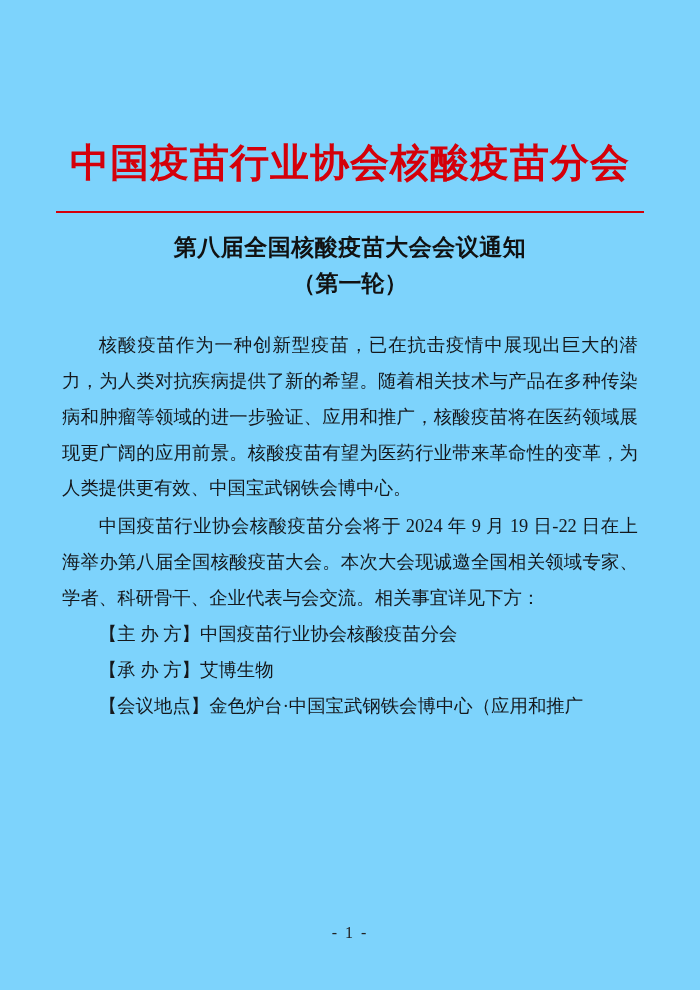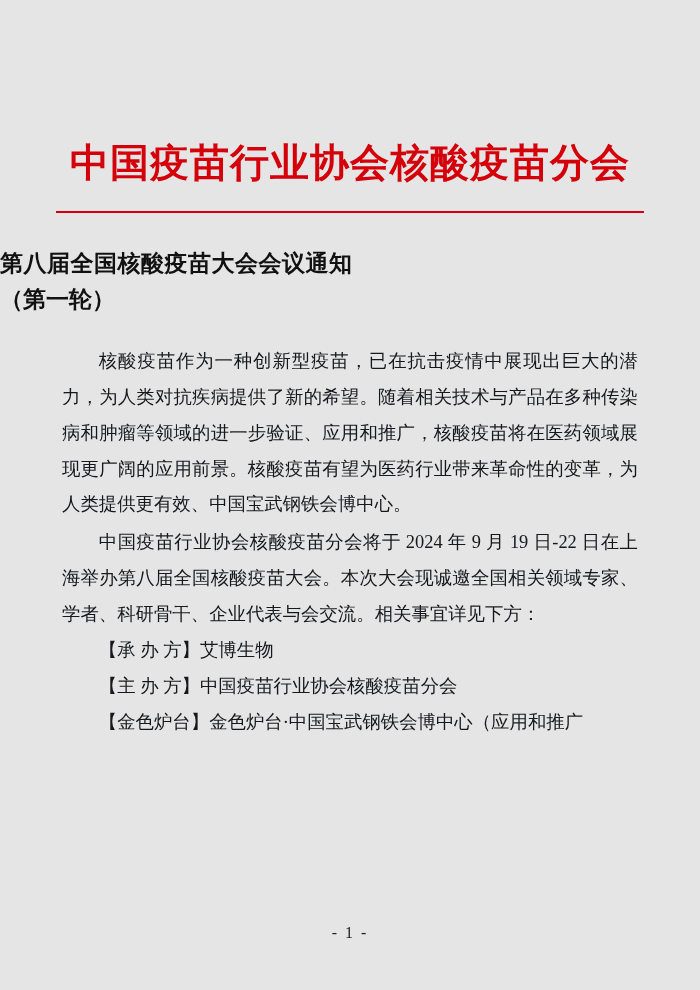--- a/index.html
+++ b/index.html
@@ -13,21 +13,21 @@
     font-family: "Liberation Serif", "DejaVu Serif", serif;
     color: #1a1a1a;
     overflow: hidden;
   }
   .page {
     position: relative;
     width: 700px;
     height: 990px;
     box-sizing: border-box;
     padding: 0;
-    background: #e5e5e5;
+    background: #7dd3fc;
   }
   .letterhead {
     margin: 0 56px;
     padding-top: 140px;
     text-align: center;
   }
   .letterhead-title {
     font-family: "DejaVu Serif", "Liberation Serif", serif;
     color: #d4000a;
     font-size: 39px;
@@ -36,29 +36,30 @@
     line-height: 1.15;
     white-space: nowrap;
   }
   .letterhead-rule {
     margin-top: 26px;
     border: 0;
     border-top: 2.5px solid #d4000a;
     width: 100%;
   }
   .doc-title {
-    margin: 34px 0 0 0;
+    margin: 18px 0 0 0;
+    text-align: center;
     font-size: 23px;
     font-weight: bold;
     letter-spacing: 0.5px;
     line-height: 1.5;
     color: #111;
   }
   .doc-subtitle {
-    text-align: left;
+    text-align: center;
     font-size: 23px;
     font-weight: bold;
     line-height: 1.5;
     color: #111;
     margin-top: 2px;
   }
   .body-block {
     margin: 26px 62px 0 62px;
     font-size: 18.4px;
     line-height: 1.95;
@@ -109,29 +110,29 @@
   <div class="doc-subtitle">（第一轮）</div>
 
   <div class="body-block">
 
     <p class="para">核酸疫苗作为一种创新型疫苗，已在抗击疫情中展现出巨大的潜力，为人类对抗疾病提供了新的希望。随着相关技术与产品在多种传染病和肿瘤等领域的进一步验证、应用和推广，核酸疫苗将在医药领域展现更广阔的应用前景。核酸疫苗有望为医药行业带来革命性的变革，为人类提供更有效、中国宝武钢铁会博中心。</p>
 
     <p class="para">中国疫苗行业协会核酸疫苗分会将于 2024 年 9 月 19 日-22 日在上海举办第八届全国核酸疫苗大会。本次大会现诚邀全国相关领域专家、学者、科研骨干、企业代表与会交流。相关事宜详见下方：</p>
 
 
     <p class="field-line">
-      <span class="bracket-label">【承 办 方】</span><span>艾博生物</span>
+      <span class="bracket-label">【主 办 方】</span><span>中国疫苗行业协会核酸疫苗分会</span>
     </p>
 
     <p class="field-line">
-      <span class="bracket-label">【主 办 方】</span><span>中国疫苗行业协会核酸疫苗分会</span>
+      <span class="bracket-label">【承 办 方】</span><span>艾博生物</span>
     </p>
 
 
     <p class="field-line">
-      <span class="bracket-label">【金色炉台】</span><span>金色炉台·中国宝武钢铁会博中心（应用和推广</span>
+      <span class="bracket-label">【会议地点】</span><span>金色炉台·中国宝武钢铁会博中心（应用和推广</span>
     </p>
 
   </div>
 
   <div class="page-number">- 1 -</div>
 
 </div>
 
 </body></html>

